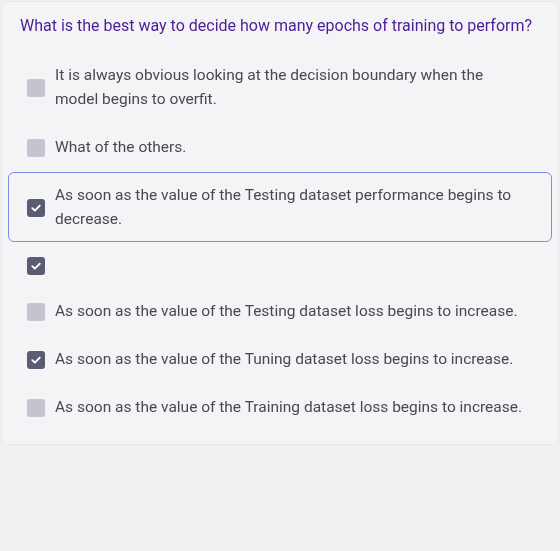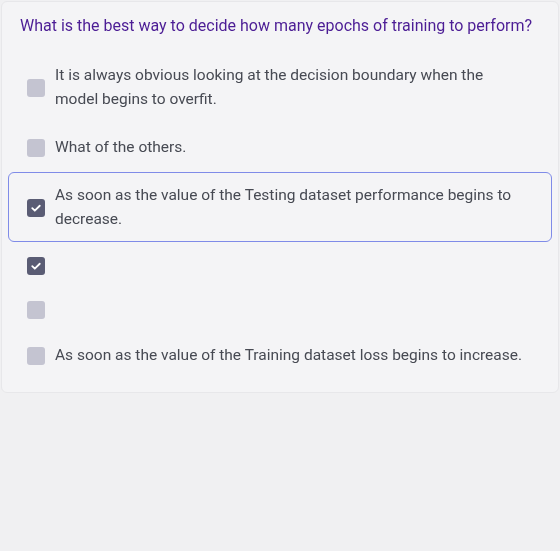--- a/index.html
+++ b/index.html
@@ -97,19 +97,28 @@
       </div>
       <div class="option">
         <div class="chk on">
           <svg viewBox="0 0 16 16">
             <path fill="none" stroke="#ffffff" stroke-width="2.4" stroke-linecap="round" stroke-linejoin="round" d="M3 8.2 L6.4 11.6 L13 5"></path>
           </svg>
         </div>
       </div>
       <div class="option">
         <div class="chk"></div>
+        <div class="opt-label">As soon as the value of the Testing dataset loss begins to increase.</div>
+      </div>
+      <div class="option">
+        <div class="chk on">
+          <svg viewBox="0 0 16 16">
+            <path fill="none" stroke="#ffffff" stroke-width="2.4" stroke-linecap="round" stroke-linejoin="round" d="M3 8.2 L6.4 11.6 L13 5"></path>
+          </svg>
+        </div>
+        <div class="opt-label">As soon as the value of the Tuning dataset loss begins to increase.</div>
       </div>
       <div class="option">
         <div class="chk"></div>
         <div class="opt-label">As soon as the value of the Training dataset loss begins to increase.</div>
       </div>
     </div>
 </div>
 
 </body></html>

